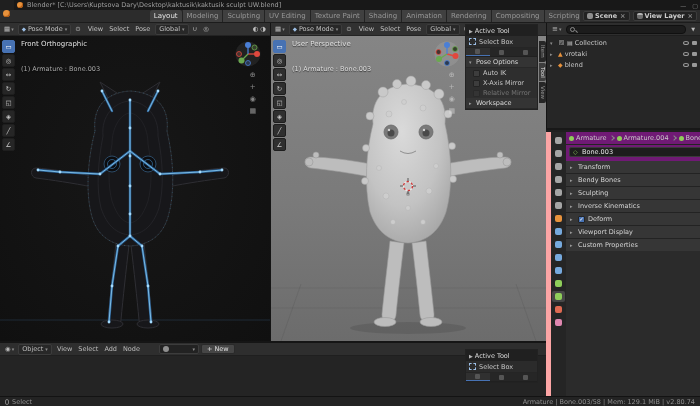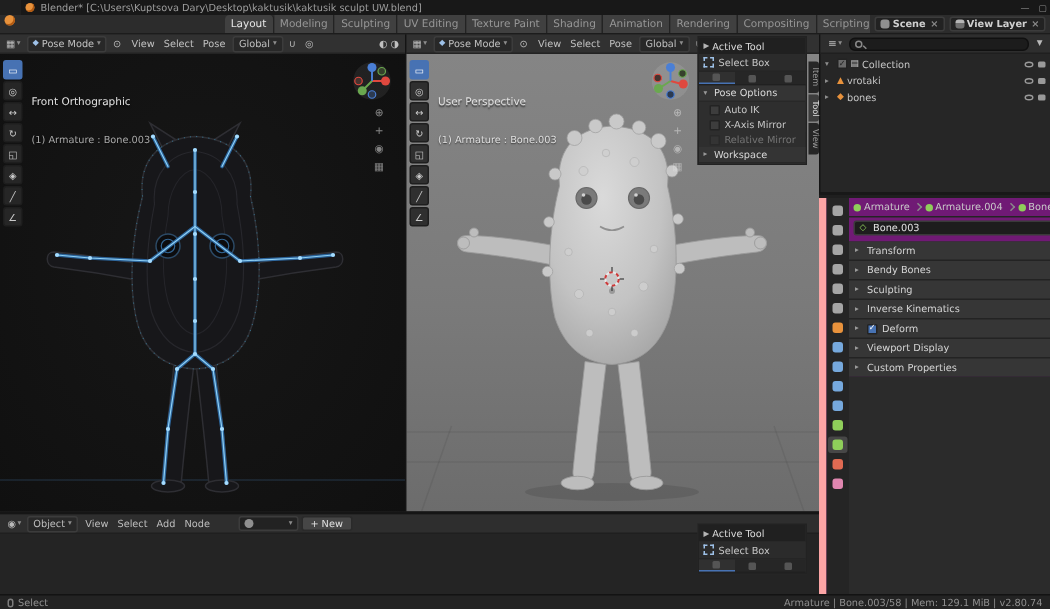--- a/index.html
+++ b/index.html
@@ -43,21 +43,21 @@
   .hdr-caret { font-size:5px; color:#8d8d8d; }
   .mode-dd { display:flex; align-items:center; gap:2px; background:#282828; border:1px solid #3c3c3c;
     border-radius:2px; height:11px; padding:0 3px; white-space:nowrap; }
   .hdr-menus { display:flex; }
   .hdr-menu-item { padding:0 3px; white-space:nowrap; }
   .hdr-right { margin-left:auto; display:flex; align-items:center; gap:2px; padding-right:2px; }
   .vp-canvas { position:absolute; left:0; top:13px; right:0; bottom:0; overflow:hidden; }
   .vp-left .vp-canvas { background: radial-gradient(ellipse at 50% 45%, #171717 0%, #101010 100%); }
   .vp-right .vp-canvas { background: linear-gradient(180deg,#858585 0%, #7a7a7a 55%, #6c6c6c 100%); }
   .vp-overlay-text { position:absolute; left:21px; top:4px; z-index:2; text-shadow:0 1px 1px rgba(0,0,0,.65); }
-  .vp-title { font-size:7px; color:#e2e2e2;margin-top:24px; }
+  .vp-title { font-size:7px; color:#e2e2e2; }
   .vp-subtitle { font-size:6.5px; color:#a9a9a9; margin-top:17px; }
   .tool-column { position:absolute; left:2px; top:4px; display:flex; flex-direction:column; gap:1px; z-index:2; }
   .tool-btn { width:13px; height:13px; background:rgba(40,40,40,.92); border:1px solid #1e1e1e; border-radius:2px;
     color:#c9c9c9; font-size:6.5px; display:flex; align-items:center; justify-content:center; }
   .tool-btn.active { background:#4772b3; border-color:#4772b3; color:#fff; }
   .gizmo { position:absolute; top:5px; z-index:2; }
   .vp-left .gizmo { right:9px; } .vp-right .gizmo { right:86px; }
   .nav-icons { position:absolute; top:35px; display:flex; flex-direction:column; gap:4px; align-items:center;
     font-size:7px; color:rgba(225,225,225,.55); z-index:2; }
   .vp-left .nav-icons { right:14px; } .vp-right .nav-icons { right:91px; }
@@ -539,21 +539,21 @@
           <span class="out-right show">
             <span class="eye-ico"></span>
             <span class="cam-ico"></span>
           </span>
         </div>
 
         <div class="out-row">
           <span class="out-caret">▸</span>
 
           <span class="out-ico" style="color: rgb(232, 146, 60);">◆</span>
-          <span>bones</span>
+          <span>blend</span>
           <span class="out-right show">
             <span class="eye-ico"></span>
             <span class="cam-ico"></span>
           </span>
         </div>
 
     </div>
   </div>
 
   <div class="props">

